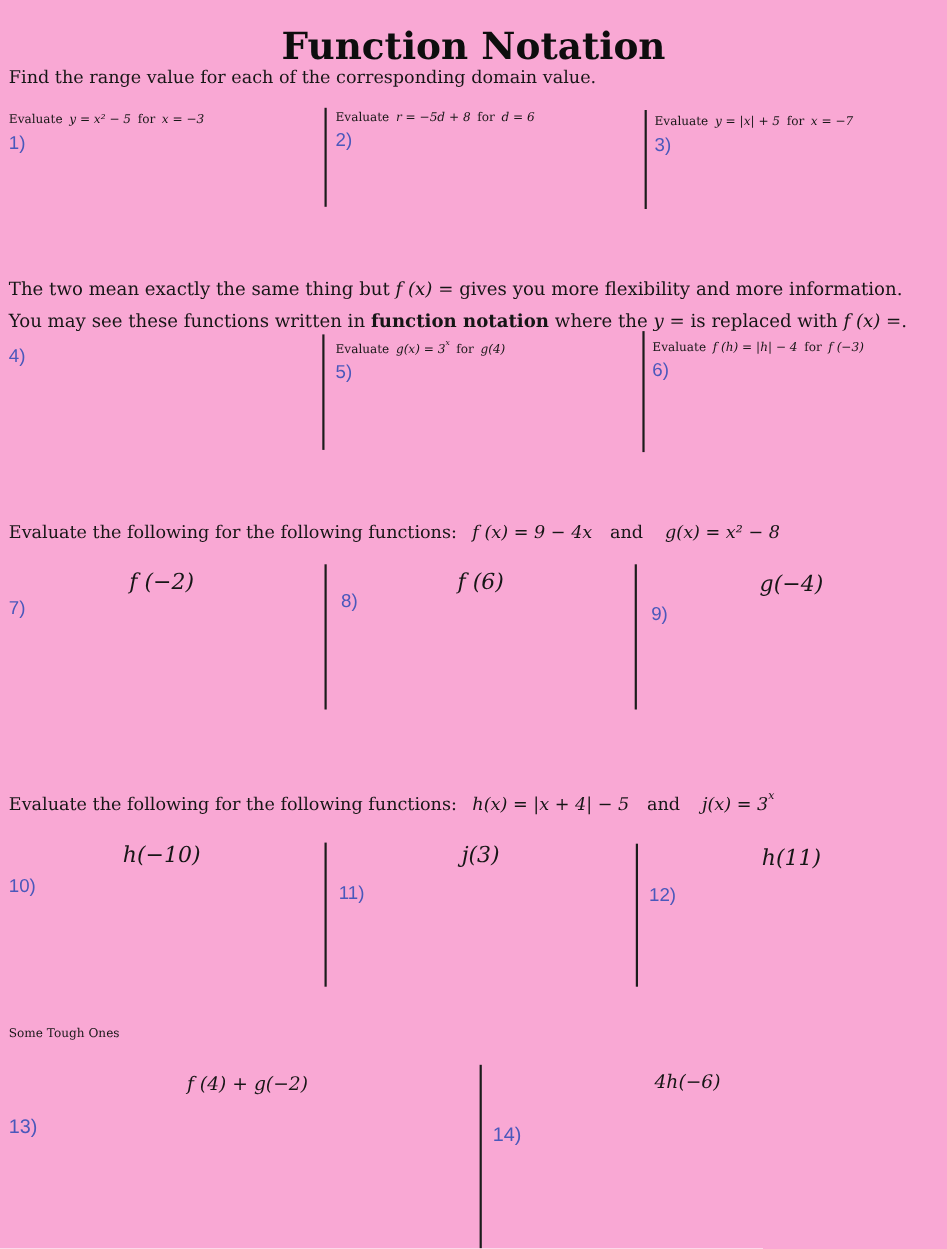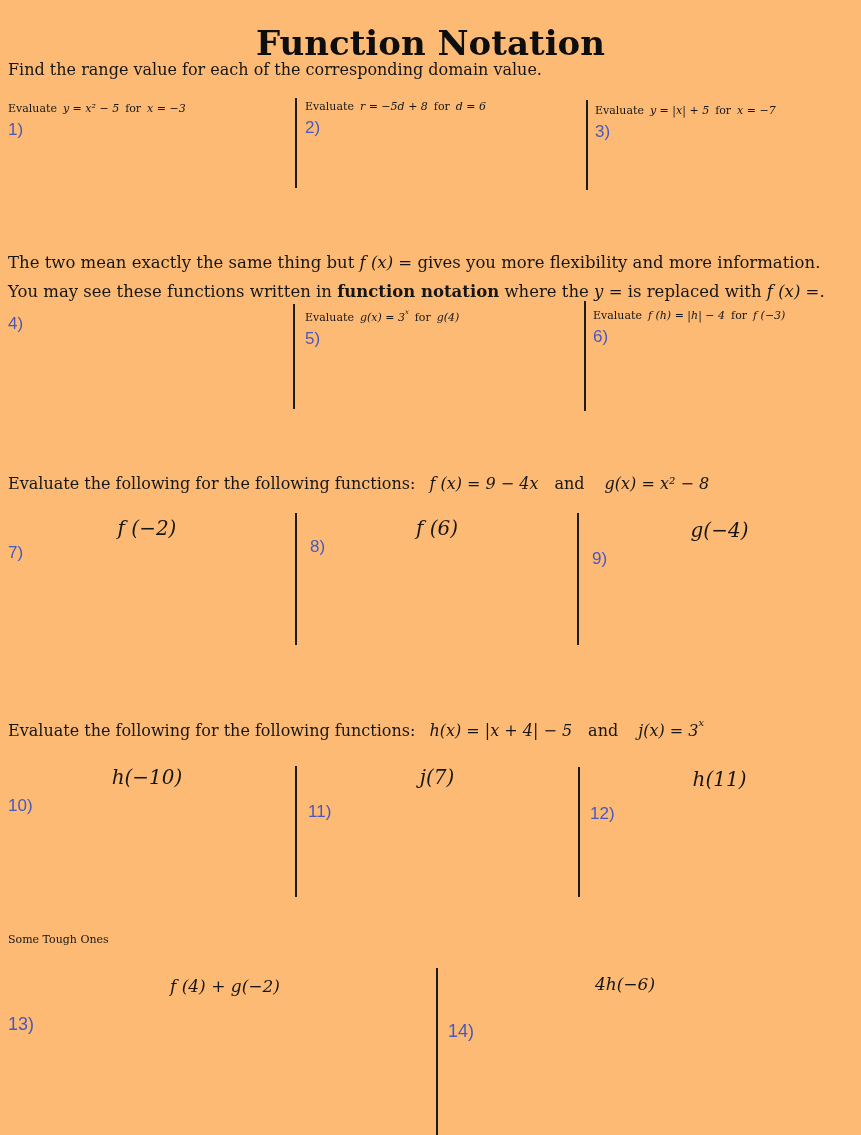--- a/index.html
+++ b/index.html
@@ -1,19 +1,19 @@
 <!DOCTYPE html>
 <html><head>
 <meta charset="utf-8">
 <style>
   html,body{margin:0;padding:0;background:#ffffff;}
   #page{
     position:relative;
     width:861px;height:1135px;
-    background:#fdba74;
+    background:#f9a8d4;
     font-family:"DejaVu Serif", serif;
     color:#161616;
     overflow:hidden;
   }
   .title{
     position:absolute;left:0;top:0;width:861px;
     text-align:center;
     font-size:34px;
     color:#0e0e0e;
   }
@@ -139,21 +139,21 @@
   <div class="expr" style="left:578px;top:518px;width:283px">g(−4)</div>
   <div class="num-abs" style="left:592px;top:549px">9)</div>
 
   <div class="sec" style="top:721px">
     <span>Evaluate the following for the following functions:</span><span class="m gap1">h(x) = |x + 4| − 5</span><span class="gap2">and</span><span class="m gap3"><span>j(x) = 3</span><sup>x</sup></span>
   </div>
 
   <div class="expr" style="left:0;top:765px;width:294px">h(−10)</div>
   <div class="num-abs" style="left:8px;top:796px">10)</div>
   <div class="vline" style="left:295px;top:766px;height:131px"></div>
-  <div class="expr" style="left:296px;top:765px;width:282px">j(7)</div>
+  <div class="expr" style="left:296px;top:765px;width:282px">j(3)</div>
   <div class="num-abs" style="left:308px;top:802px">11)</div>
   <div class="vline" style="left:578px;top:767px;height:130px"></div>
   <div class="expr" style="left:578px;top:767px;width:283px">h(11)</div>
   <div class="num-abs" style="left:590px;top:804px">12)</div>
 
   <div class="tough">Some Tough Ones</div>
 
   <div class="expr expr-lg" style="left:10px;top:976px;width:430px">f (4) + g(−2)</div>
   <div class="num-abs num-lg" style="left:8px;top:1014px">13)</div>
   <div class="vline" style="left:436px;top:968px;height:167px"></div>

